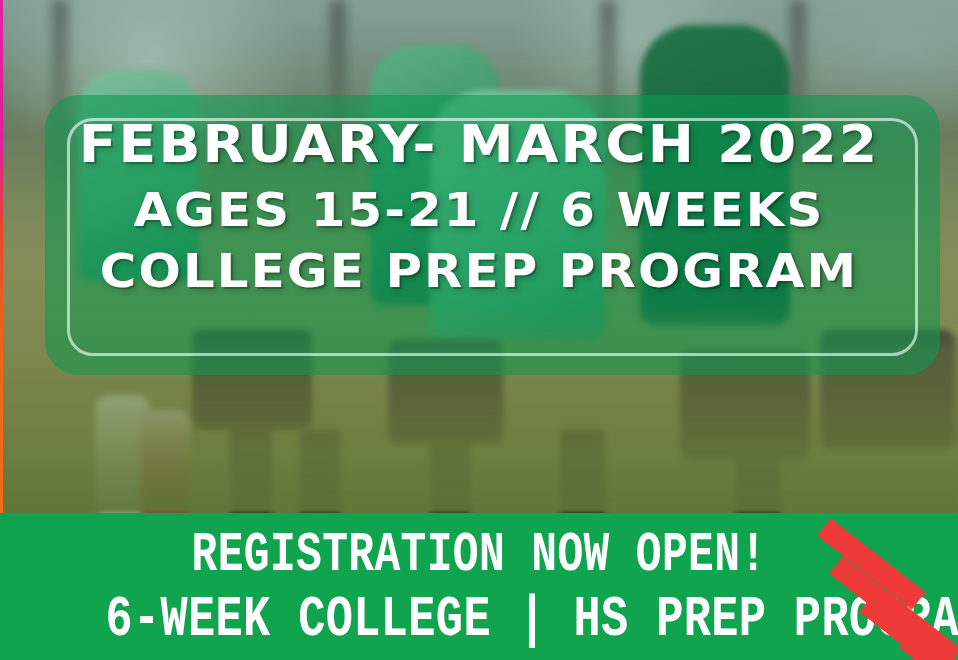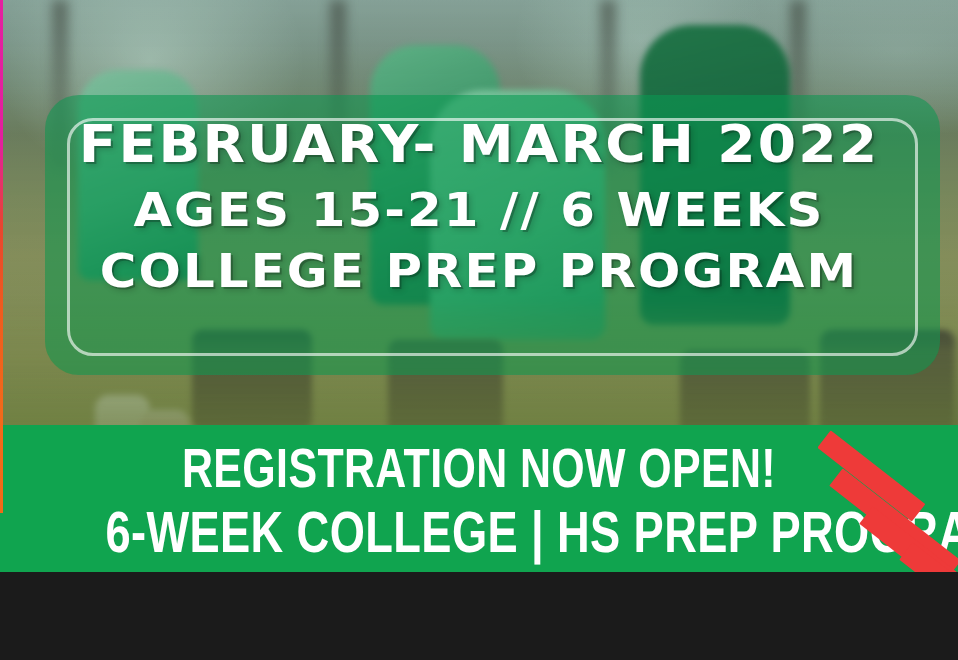--- a/index.html
+++ b/index.html
@@ -2,21 +2,21 @@
 <html><head>
 <meta charset="utf-8">
 <title>Soccer College Prep Program Flyer</title>
 <style>
   * { margin:0; padding:0; box-sizing:border-box; }
   html,body { background:#1b1b1b; }
 
   .poster {
     position:relative;
     width:958px;
-    height:572px;
+    height:660px;
     overflow:hidden;
     font-family:"Liberation Sans", sans-serif;
     background:#a21caf;
   }
 
   
   .photo {
     position:absolute; left:0; top:0; right:0; height:513px;
     overflow:hidden;
     background:
@@ -104,21 +104,21 @@
     position:absolute;
     left:0; right:0; bottom:0; height:147px;
     background:#10a44f;
     overflow:hidden;
   }
   .band-text {
     position:absolute;
     left:0; right:0; top:14px;
     text-align:center;
     color:#ffffff;
-    font-family:Liberation Sans, sans-serif;
+    font-family:Liberation Mono, monospace;
   }
   .band-line {
     font-weight:700;
     white-space:nowrap;
     line-height:1.06;
     letter-spacing:.5px;
     transform:scaleX(.78);
     transform-origin:center center;
   }
   .band-line-1 { font-size:55px; margin-bottom:4px; }

